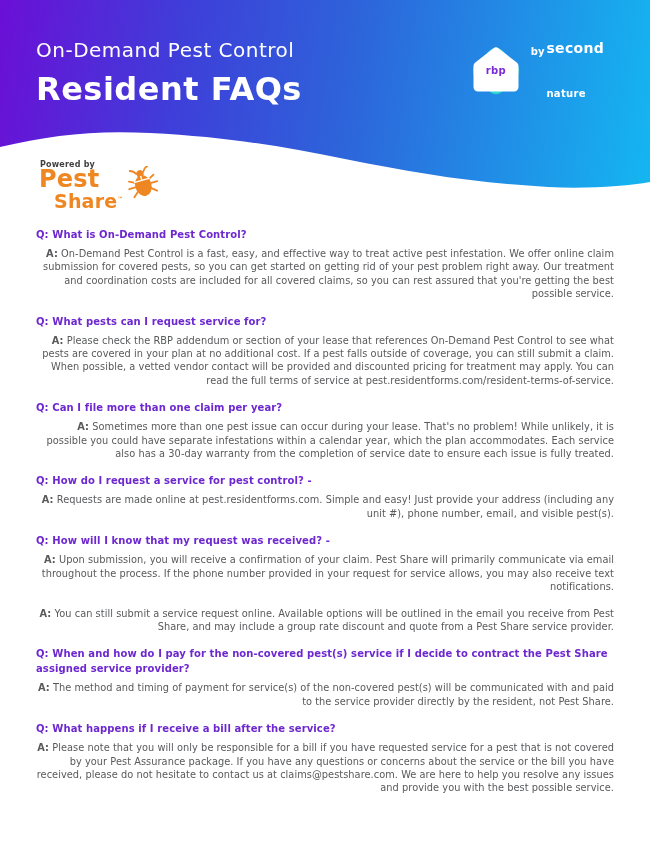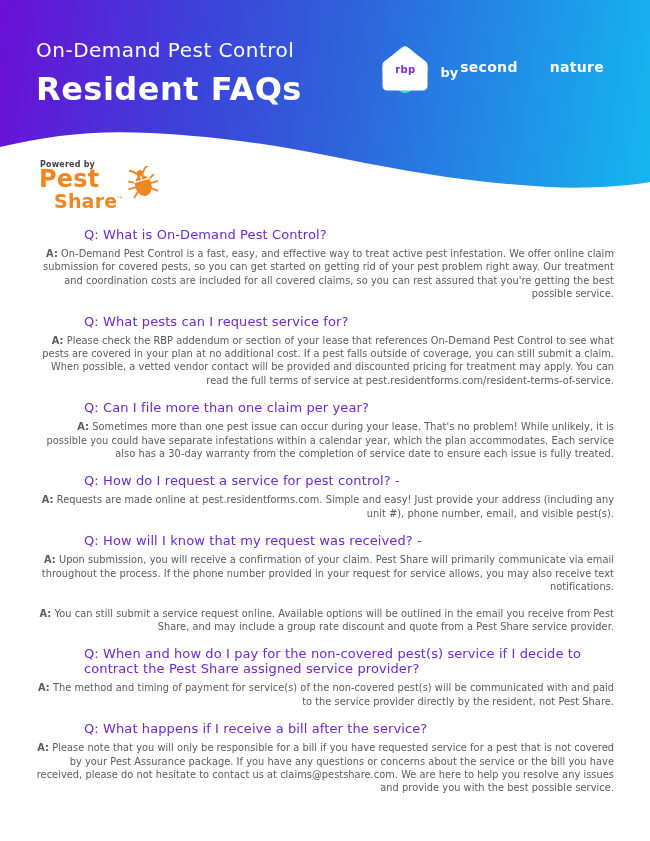--- a/index.html
+++ b/index.html
@@ -39,46 +39,45 @@
     border-radius: 9px;
     transform: rotate(45deg);
   }
   .rbp-house { position: absolute; left: 0; top: 0; }
   .rbp-text {
     position: absolute; left: 0; top: 22px; width: 56px;
     text-align: center;
     color: #7C2BD5; font-weight: 700; font-size: 10px; letter-spacing: 0.3px;
   }
   .sn-group { margin-left: 7px; color: #ffffff; display: flex; align-items: flex-start; }
-  .sn-by { font-size: 13px; font-weight: 600; margin-top: 4px; margin-right: 2px; }
-  .sn-lines { display: flex; flex-direction: row; gap: 32px; }
+  .sn-by { font-size: 10px; font-weight: 600; margin-top: 4px; margin-right: 2px; }
+  .sn-lines { display: flex; flex-direction: column; gap: 32px; }
   .sn-line1 { font-size: 14px; font-weight: 700; letter-spacing: 0.3px; line-height: 13px; }
-  .sn-line2 { font-size: 14px; font-weight: 700; letter-spacing: 0.3px; line-height: 13px; margin-left: 0; text-align: right; }
+  .sn-line2 { font-size: 10px; font-weight: 700; letter-spacing: 0.3px; line-height: 13px; margin-left: 0; }
 
   
   .powered { position: absolute; left: 39px; top: 160px; }
   .powered-label { font-size: 8px; font-weight: 600; color: #414042; letter-spacing: 0.2px; margin-left: 1px; }
   .ps-row { display: flex; align-items: flex-start; margin-top: 1px; }
   .ps-words { color: #EE8722; font-weight: 700; }
   .ps-line1 { font-size: 24px; line-height: 19px; letter-spacing: 0.2px; }
   .ps-line2 { font-size: 19px; line-height: 19px; letter-spacing: 0.2px; margin-left: 15px; }
   .ps-tm { font-size: 6px; vertical-align: super; font-weight: 700; }
   .bug { margin-left: 3px; margin-top: -4px; }
 
   
   .content { position: absolute; left: 0; top: 210px; width: 650px; padding: 17px 36px 0 36px; }
   .faq { margin-bottom: 13px; }
   .faq h2 {
     color: #6D28CF;
-    font-size: 13px;
-    font-weight: 400;
+    font-size: 10px;
+    font-weight: 700;
     line-height: 15px;
     margin-bottom: 5px;
     letter-spacing: 0.1px;
-    margin-left: 48px;
   }
   .faq p {
     color: #58595B;
     font-size: 9.8px;
     line-height: 13.4px;
     letter-spacing: 0.05px;
     text-align: right;
   }
   .faq p b { font-weight: 700; }
 </style>

